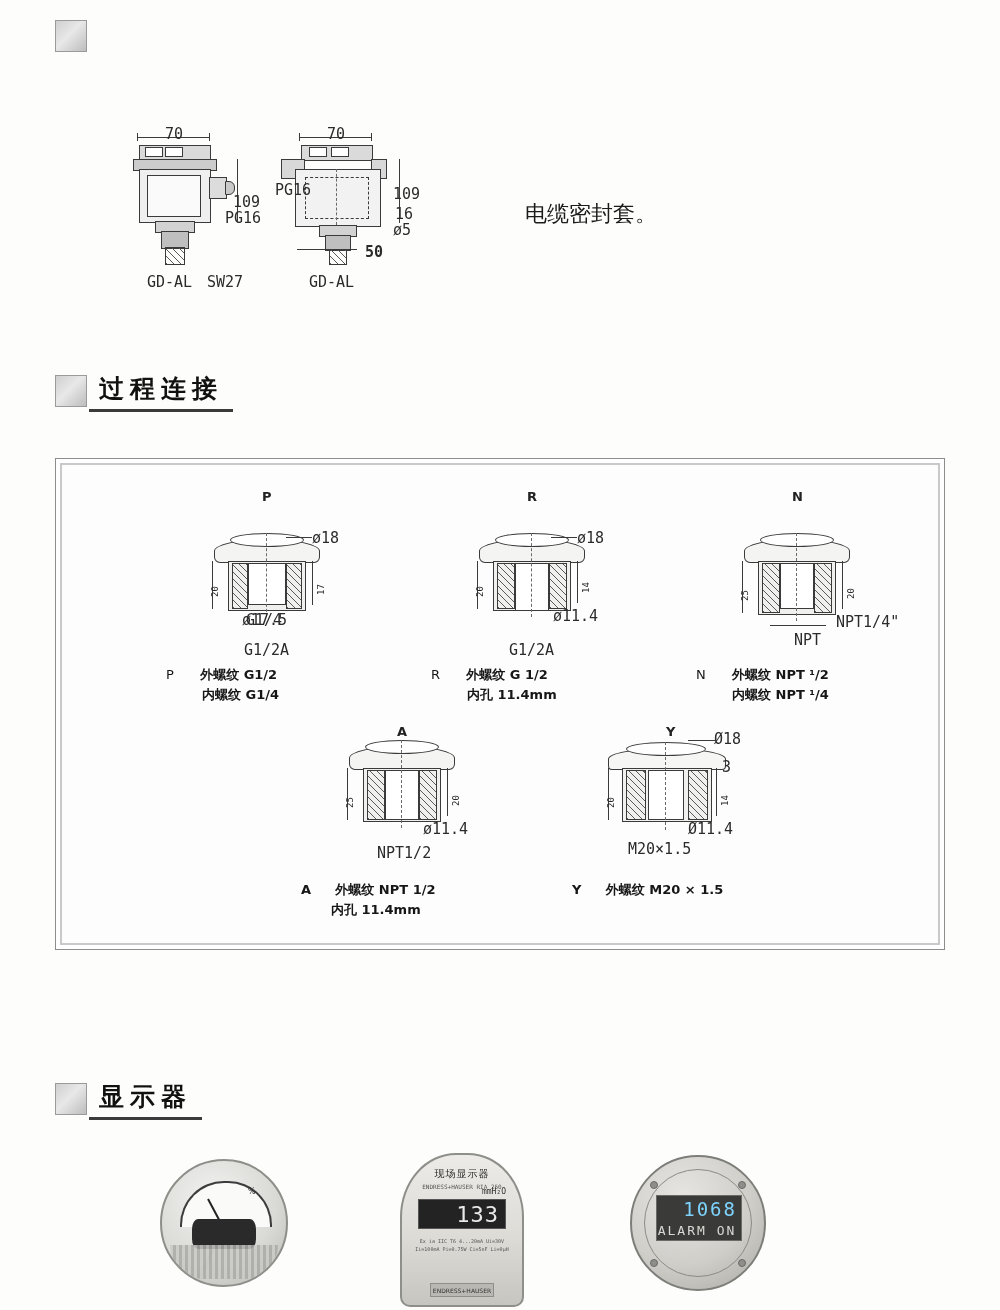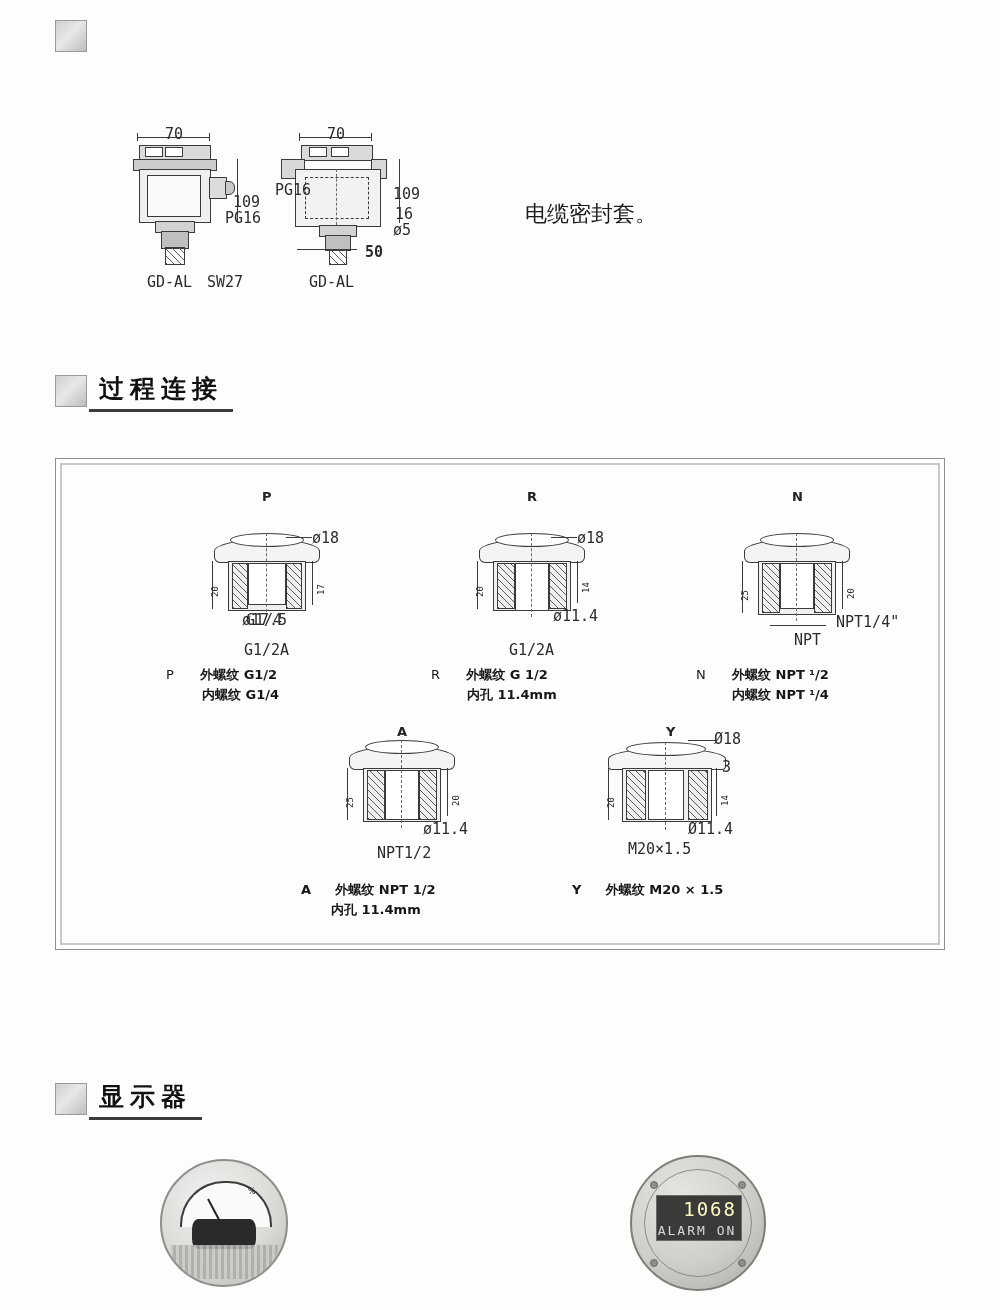--- a/index.html
+++ b/index.html
@@ -224,21 +224,21 @@
   .round .inner {
     position:absolute; left: 12px; top: 12px; right: 12px; bottom: 12px;
     border-radius: 50%; border: 1px solid #8b8b86;
   }
   .round .lcd {
     position:absolute; left: 24px; top: 38px; width: 84px; height: 44px;
     background:#3a3a38; border:1px solid #6a6a66;
   }
   .round .val {
     position:absolute; left: 0; right: 4px; top: 2px; text-align:right;
-    font-family:"DejaVu Sans Mono", monospace; font-size: 19px; color:#fef9c3;
+    font-family:"DejaVu Sans Mono", monospace; font-size: 19px; color:#7dd3fc;
     letter-spacing: 2px;
   }
   .round .alarm {
     position:absolute; left: 0; right: 4px; bottom: 2px; text-align:center;
     font-family:"DejaVu Sans Mono", monospace; font-size: 13px; color:#d8d8d4;
     letter-spacing: 2px;
   }
   .round .screw { position:absolute; width:6px; height:6px; border-radius:50%;
     background:#8f8f8a; border:1px solid #6a6a66; }
 </style>
@@ -492,20 +492,33 @@
       <div class="gauge">
         <div class="ticks"></div>
         <div class="scale"></div>
         <div class="pctxt">%</div>
         <div class="needle"></div>
         <div class="hubdark"></div>
         <div class="bottomband"></div>
       </div>
     </div>
 
+    <div class="photo" style="left:400px; top:8px;">
+      <div class="lcdbox">
+        <div class="hdr">现场显示器</div>
+        <div class="sub">ENDRESS+HAUSER  RIA 250</div>
+        <div class="unit">mmH₂O</div>
+        <div class="screen">
+          <span>133</span>
+        </div>
+        <div class="note">Ex ia IIC T6  4...20mA  Ui=30V  Ii=100mA
+Pi=0.75W  Ci=5nF  Li=0μH</div>
+        <div class="footer">ENDRESS+HAUSER</div>
+      </div>
+    </div>
 
     <div class="photo" style="left:630px; top:10px;">
       <div class="round">
         <div class="inner"></div>
         <div class="lcd">
           <div class="val">1068</div>
           <div class="alarm">ALARM ON</div>
         </div>
         <div class="screw" style="left:18px;top:24px;"></div>
         <div class="screw" style="right:18px;top:24px;"></div>

